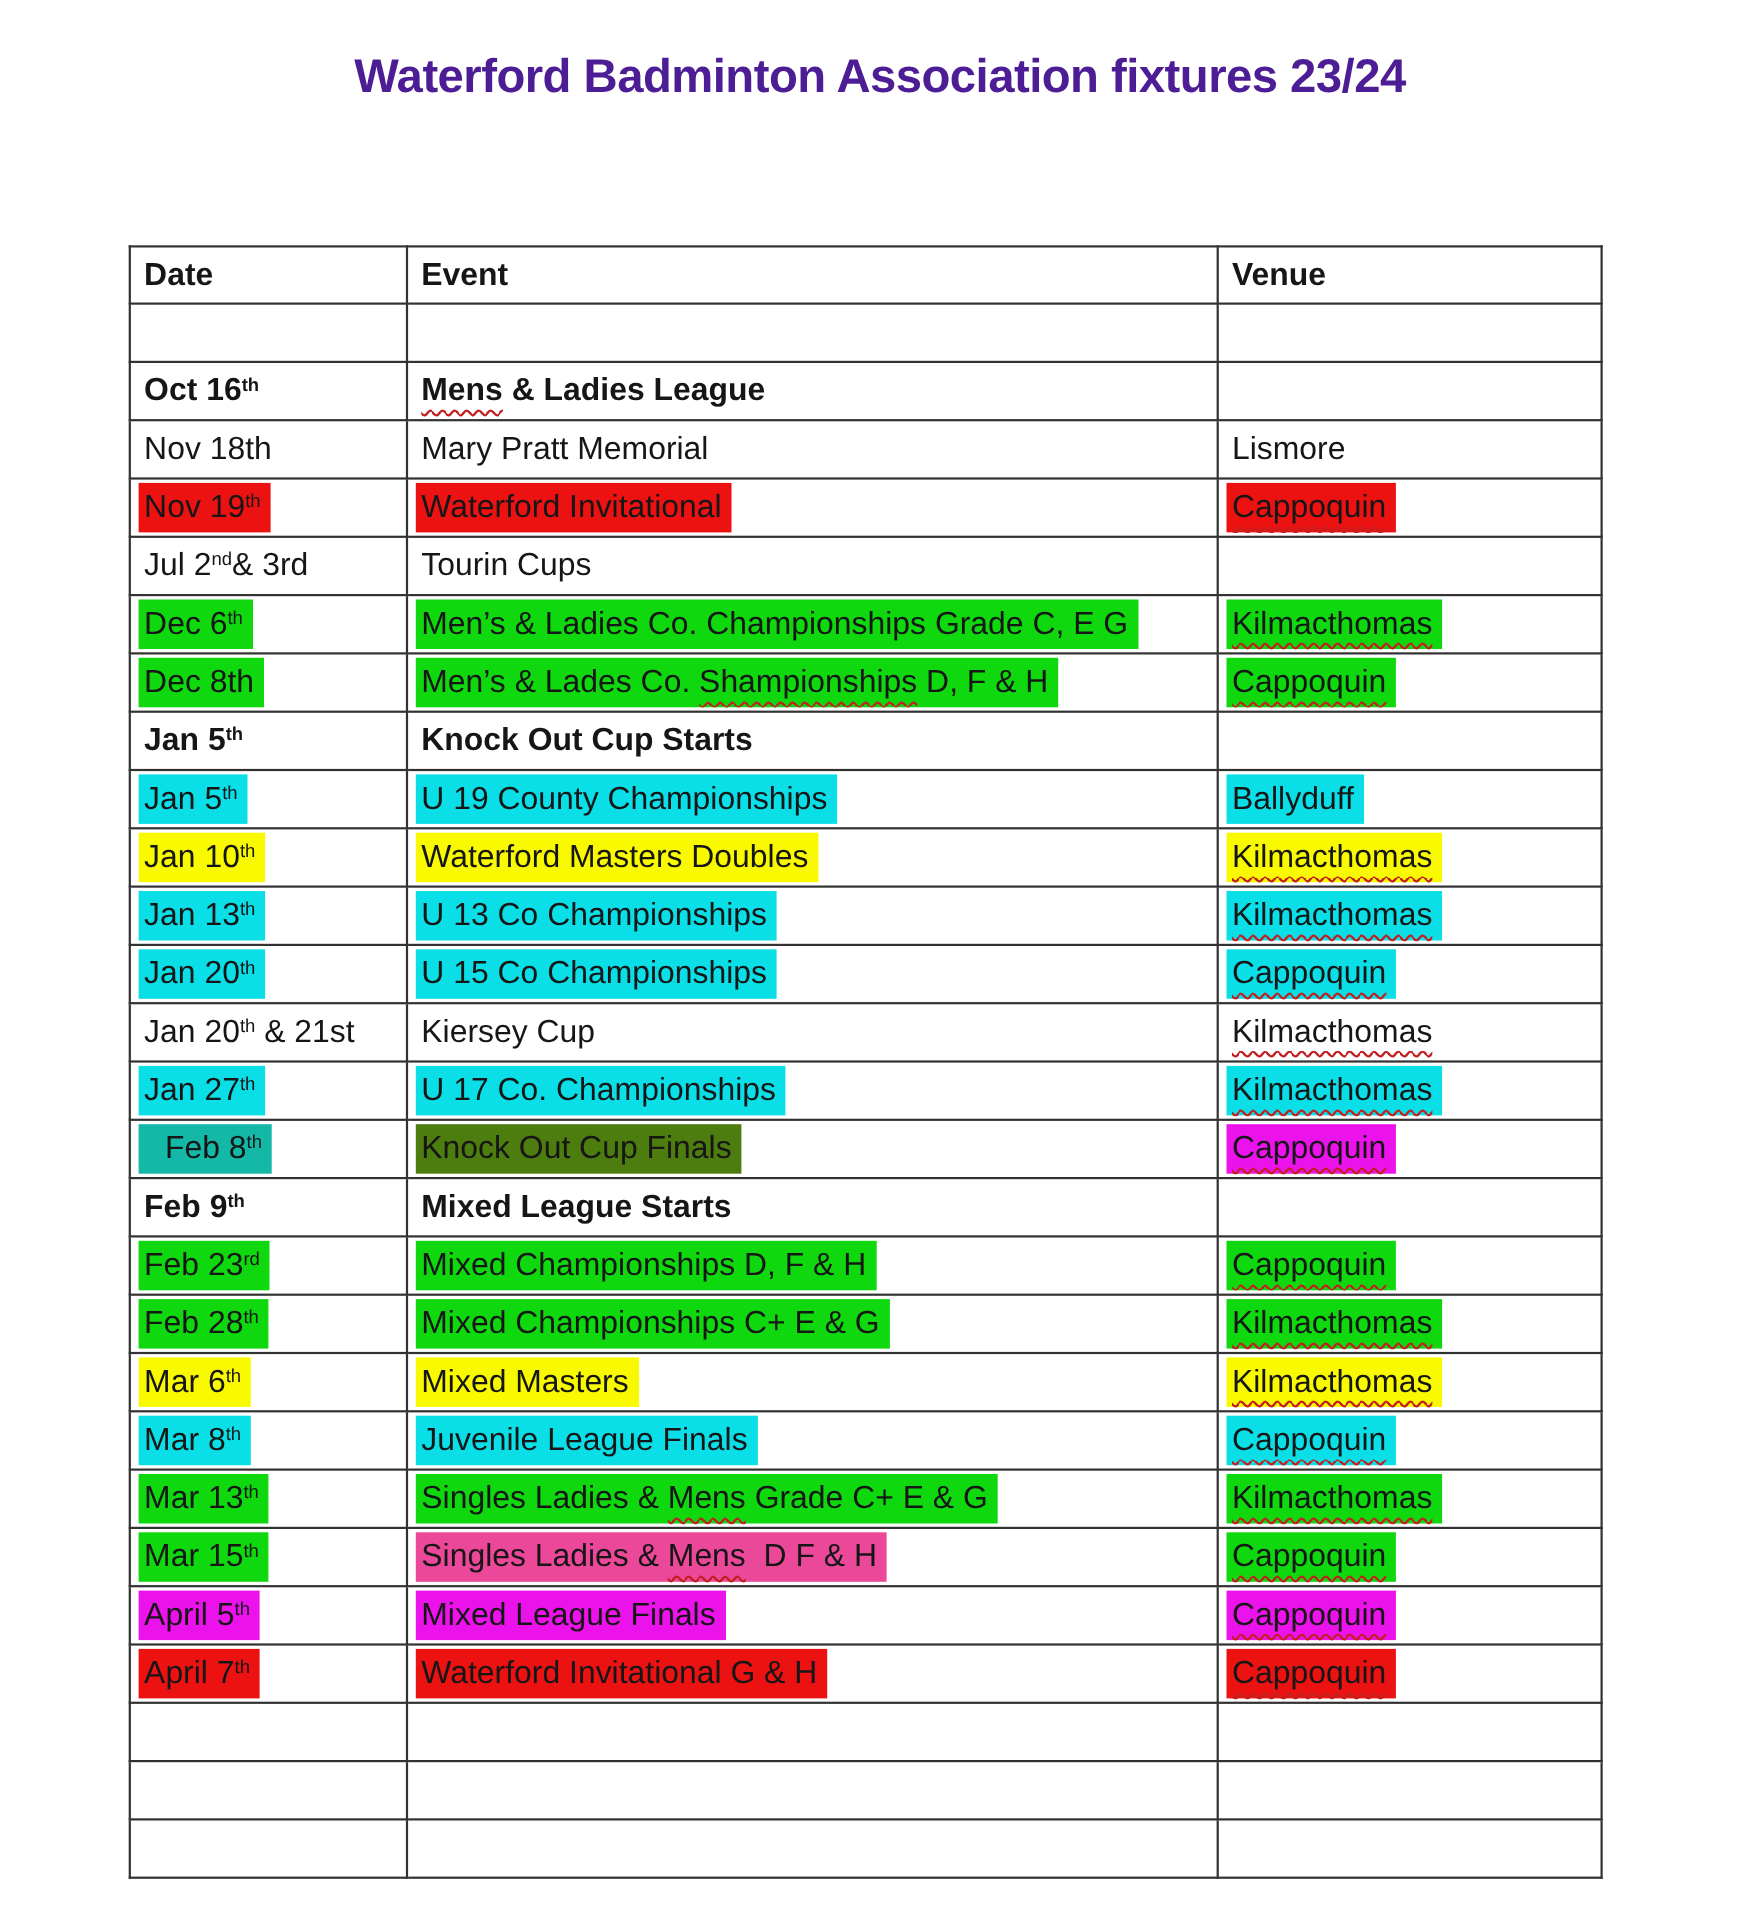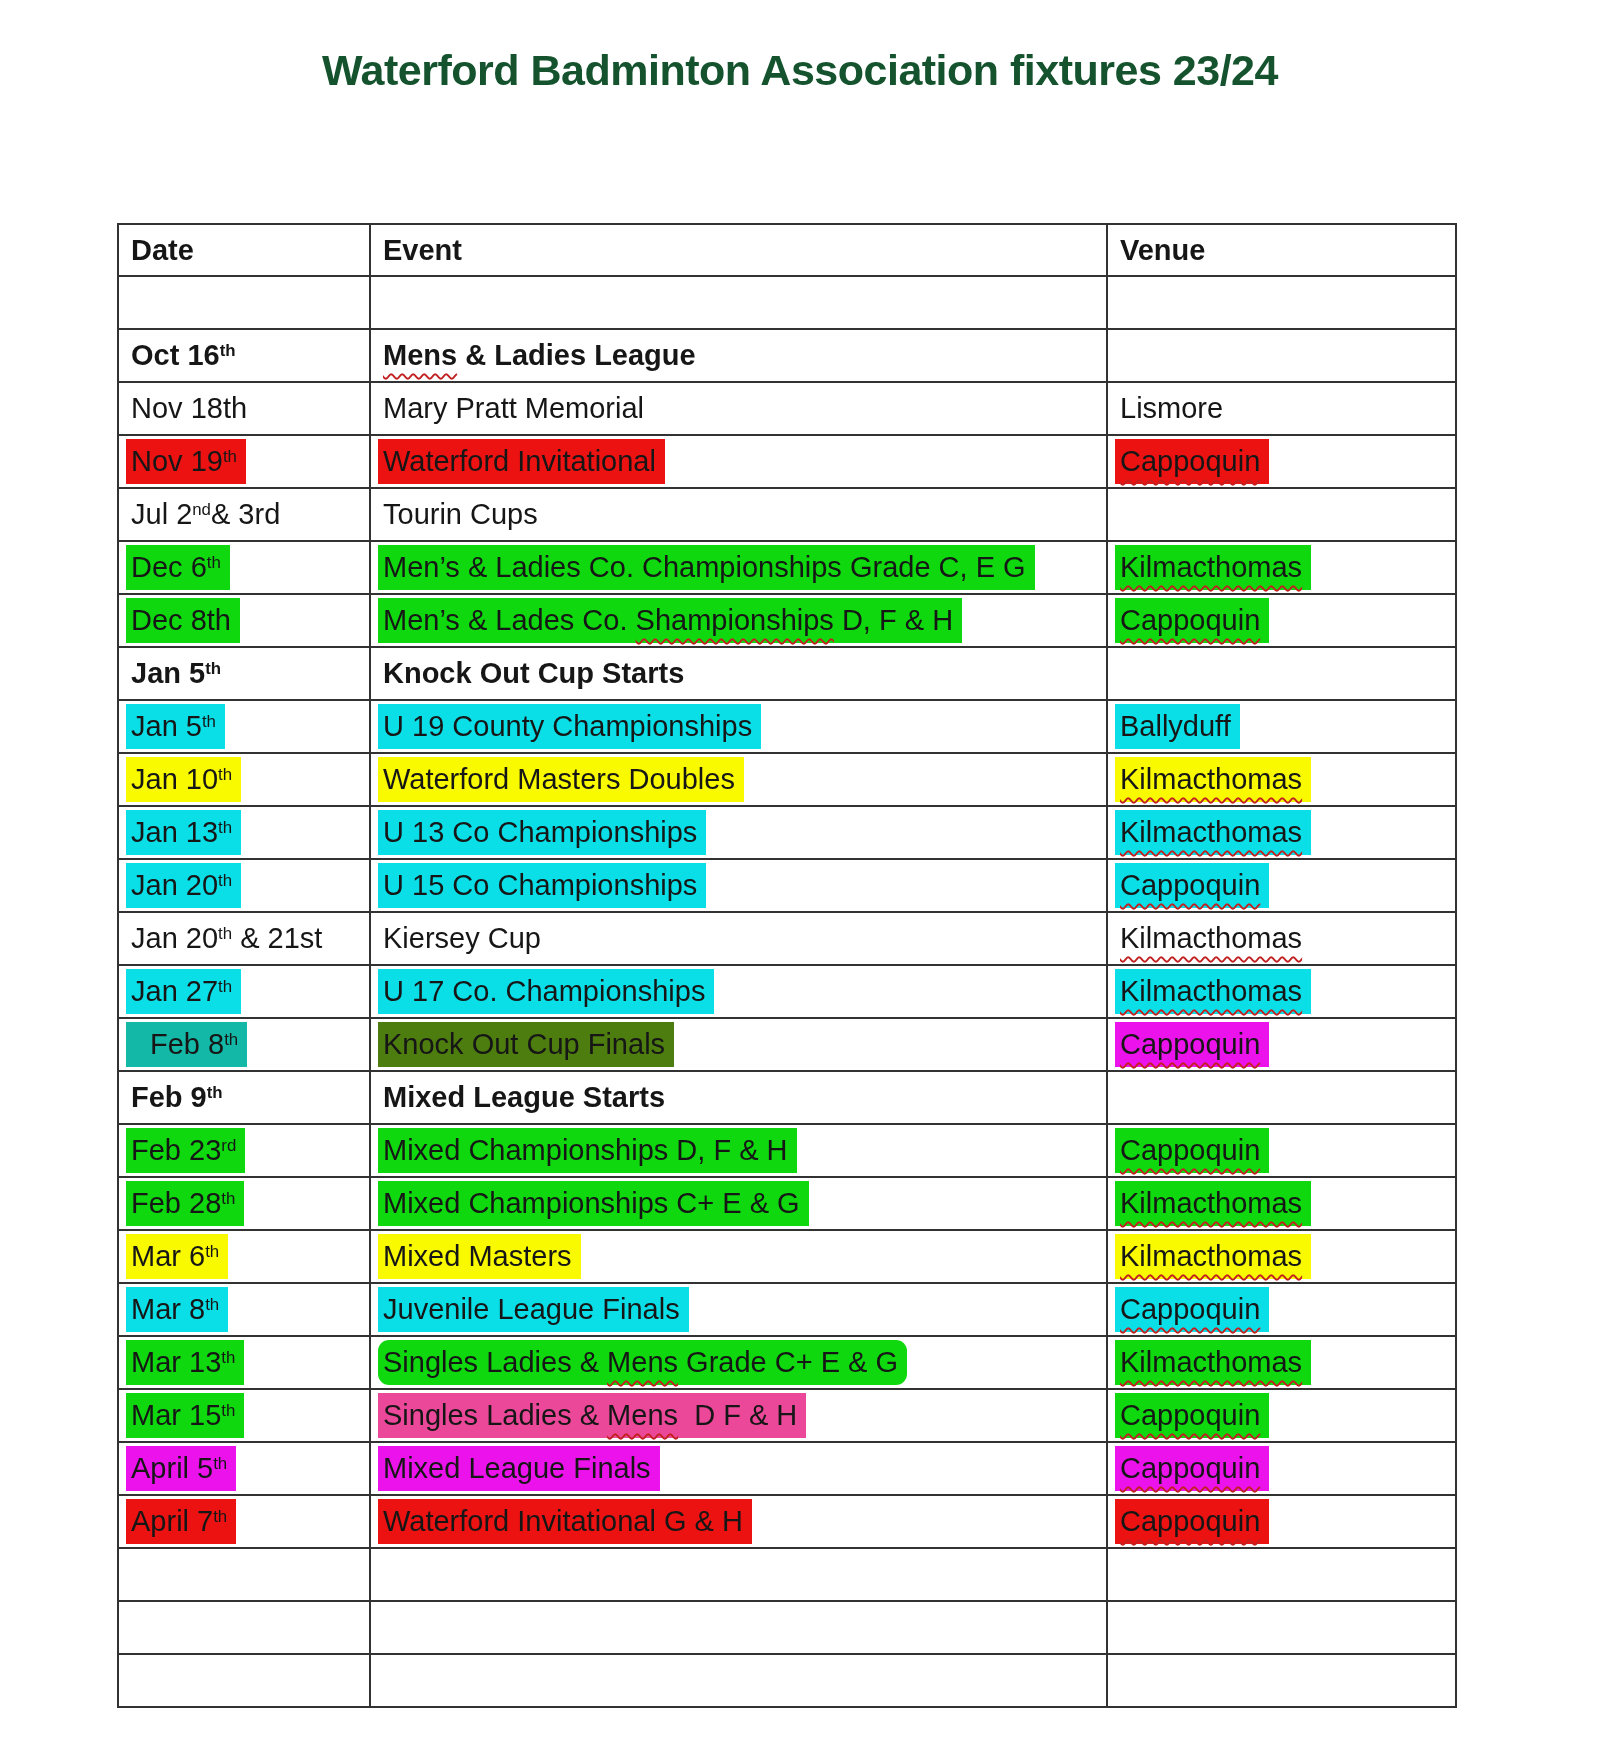--- a/index.html
+++ b/index.html
@@ -17,21 +17,21 @@
   }
   .doc-title {
     position: absolute;
     top: 46px;
     left: 0;
     width: 1600px;
     text-align: center;
     font-size: 43px;
     font-weight: bold;
     letter-spacing: -0.5px;
-    color: #14532d;
+    color: #4c1d95;
   }
   table.fixtures {
     position: absolute;
     left: 117px;
     top: 223px;
     width: 1338px;
     border-collapse: collapse;
     table-layout: fixed;
   }
   col.c-date  { width: 252px; }
@@ -193,21 +193,21 @@
     <td><span class="cellwrap hl" style="background: rgb(249, 249, 0);"><span class="seg">Mixed Masters</span></span></td>
     <td><span class="cellwrap hl" style="background: rgb(249, 249, 0);"><span class="seg wavy">Kilmacthomas</span></span></td>
   </tr>
       <tr>
     <td><span class="cellwrap hl" style="background: rgb(10, 223, 232);"><span class="seg">Mar 8</span><span class="seg sup">th</span></span></td>
     <td><span class="cellwrap hl" style="background: rgb(10, 223, 232);"><span class="seg">Juvenile League Finals</span></span></td>
     <td><span class="cellwrap hl" style="background: rgb(10, 223, 232);"><span class="seg wavy">Cappoquin</span></span></td>
   </tr>
       <tr>
     <td><span class="cellwrap hl" style="background: rgb(15, 216, 15);"><span class="seg">Mar 13</span><span class="seg sup">th</span></span></td>
-    <td><span class="cellwrap hl" style="background: rgb(15, 216, 15); border-radius: 11px;"><span class="seg">Singles Ladies &amp; </span><span class="seg wavy">Mens</span><span class="seg"> Grade C+ E &amp; G</span></span></td>
+    <td><span class="cellwrap hl" style="background: rgb(15, 216, 15);"><span class="seg">Singles Ladies &amp; </span><span class="seg wavy">Mens</span><span class="seg"> Grade C+ E &amp; G</span></span></td>
     <td><span class="cellwrap hl" style="background: rgb(15, 216, 15);"><span class="seg wavy">Kilmacthomas</span></span></td>
   </tr>
       <tr>
     <td><span class="cellwrap hl" style="background: rgb(15, 216, 15);"><span class="seg">Mar 15</span><span class="seg sup">th</span></span></td>
     <td><span class="cellwrap hl" style="background: #ec4899;"><span class="seg">Singles Ladies &amp; </span><span class="seg wavy">Mens</span><span class="seg">  D F &amp; H</span></span></td>
     <td><span class="cellwrap hl" style="background: rgb(15, 216, 15);"><span class="seg wavy">Cappoquin</span></span></td>
   </tr>
       <tr>
     <td><span class="cellwrap hl" style="background: rgb(236, 18, 236);"><span class="seg">April 5</span><span class="seg sup">th</span></span></td>
     <td><span class="cellwrap hl" style="background: rgb(236, 18, 236);"><span class="seg">Mixed League Finals</span></span></td>

